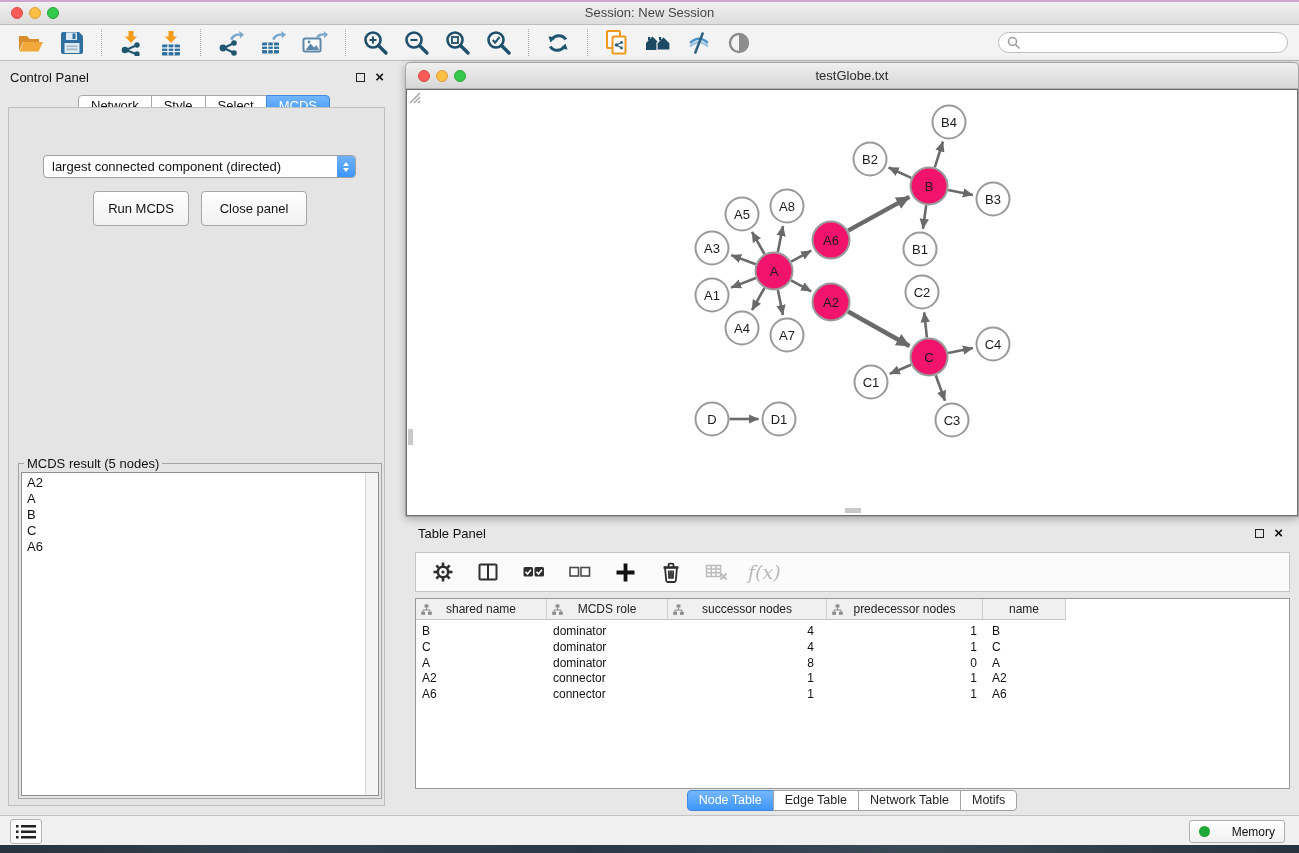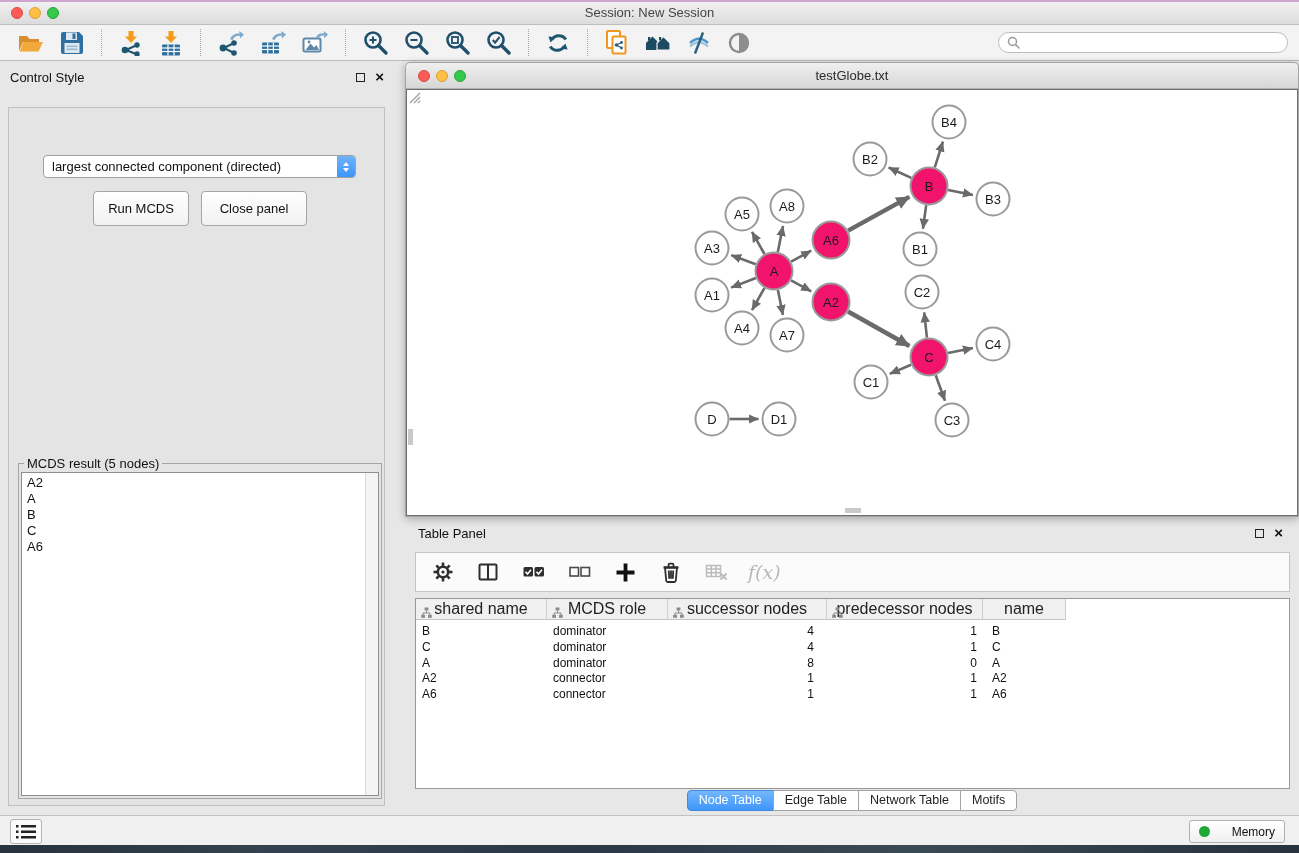--- a/index.html
+++ b/index.html
@@ -69,21 +69,21 @@
   .scroll-frag-h{position:absolute;left:438px;bottom:2px;width:16px;height:5px;background:#c9c9c9;}
   .grip{position:absolute;right:2px;bottom:2px;}
   
   .tpanel{position:absolute;left:405px;top:458px;width:894px;height:295px;}
   .tp-toolbar{position:absolute;left:10px;top:32px;width:875px;height:40px;background:#fbfbfb;border:1px solid #c4c4c4;
     box-sizing:border-box;display:flex;align-items:center;gap:17px;padding-left:13px;}
   .fx{font-family:"DejaVu Serif",serif;font-style:italic;font-size:19px;color:#b8b8b8;}
   .tp-table{position:absolute;left:10px;top:78px;width:875px;height:191px;background:#fff;border:1px solid #989898;box-sizing:border-box;overflow:hidden;}
   .grid-row{display:grid;grid-template-columns:131px 121px 159px 156px 83px 1fr;}
   .th{height:21px;background:#f0f0f0;border-right:1px solid #cfcfcf;border-bottom:1px solid #c4c4c4;
-    display:flex;align-items:center;justify-content:center;gap:5px;font-size:16px;color:#222;position:relative;box-sizing:border-box;}
+    display:flex;align-items:center;justify-content:center;gap:5px;font-size:12px;color:#222;position:relative;box-sizing:border-box;}
   .th .th-icon{position:absolute;left:5px;top:5px;width:11px;height:11px;}
   .th.filler{background:#fff;border-right:none;border-bottom:none;}
   .tbody{padding-top:4px;}
   .td{height:15.8px;font-size:12px;color:#111;padding-left:6px;box-sizing:border-box;line-height:15.8px;white-space:nowrap;}
   .td.c2{text-align:right;padding-right:13px;padding-left:0;}
   .td.c3{text-align:right;padding-right:6px;padding-left:0;}
   .td.c4{padding-left:9px;}
   .tp-tabs{position:absolute;left:0;top:270px;width:100%;display:flex;justify-content:center;}
   .seg2{height:19px;line-height:19px;padding:0 11px;background:#fff;border:1px solid #a2a2a2;font-size:12.5px;color:#222;margin-left:-1px;}
   .seg2:first-child{border-radius:4px 0 0 4px;margin-left:0;}
@@ -270,25 +270,31 @@
           <circle cx="5.5" cy="5.5" r="4" fill="none" stroke="#9a9a9a" stroke-width="1.5"></circle>
           <line x1="8.6" y1="8.6" x2="12.5" y2="12.5" stroke="#9a9a9a" stroke-width="1.5"></line>
         </svg>
       <input placeholder="" style="">
     </div>
   </div>
 
   <div class="main">
 
     <section class="cpanel">
-      <div class="abs panel-title" style="left:10px;top:8px;">Control Style</div>
+      <div class="abs panel-title" style="left:10px;top:8px;">Control Panel</div>
       <div class="hdr-icons" style="right:14px;top:9px;">
         <span class="float-ic"></span>
         <span class="close-ic">×</span>
       </div>
+      <div class="cp-tabs">
+          <div class="seg">Network</div>
+          <div class="seg">Style</div>
+          <div class="seg">Select</div>
+          <div class="seg active">MCDS</div>
+        </div>
       <div class="cp-body">
         <div class="selectbox">
           <span class="val">largest connected component (directed)</span>
           <span class="stepper">
               <i class="up"></i>
               <i class="dn"></i>
             </span>
         </div>
         <button class="cbtn" style="left:84px;width:96px;">Run MCDS</button>
         <button class="cbtn" style="left:192px;width:106px;">Close panel</button>

